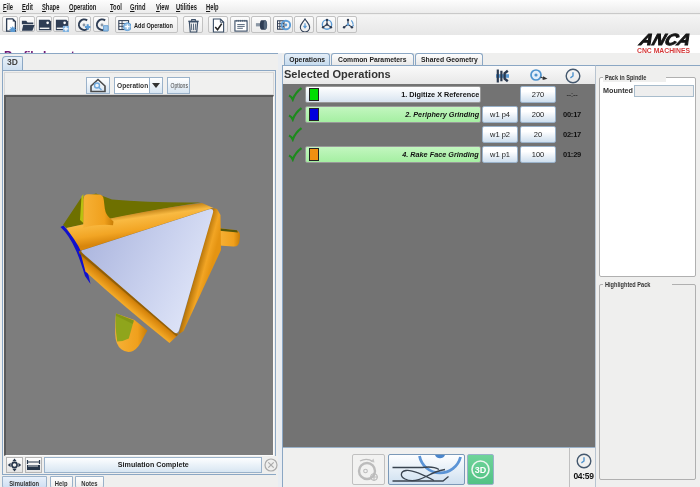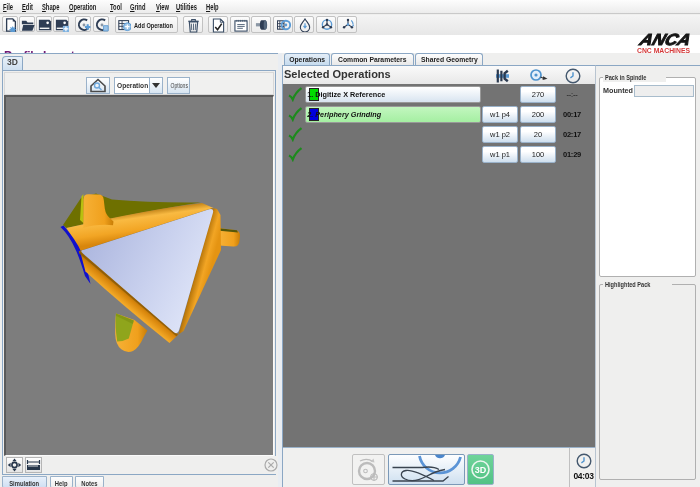--- a/index.html
+++ b/index.html
@@ -65,21 +65,21 @@
 .mtab { position:absolute; top:0px; height:12px; border:1px solid #8ba7c4; border-bottom:none; border-radius:3px 3px 0 0; text-align:center; background:linear-gradient(#fdfdfd,#e8e8e8); padding-top:1px; white-space:nowrap; }
 .mtab.sel { background:linear-gradient(#e4eef8,#c6dbee); }
 .mtab .sxc { transform:scaleX(0.85); }
 #midpanel { position:absolute; left:282px; top:65px; width:313px; height:470px; background:#737373; border:1px solid #8ba7c4; border-right:none; border-bottom:none; }
 #opshdr { position:absolute; left:0; top:0; width:312px; height:18px; background:linear-gradient(#fafafa,#e8e8e8); }
 #opshdr .t { position:absolute; left:1px; top:2px; font-size:11.5px; font-weight:bold; color:#333; }
 .oprow { position:absolute; left:22px; width:176px; height:17px; border:1px solid #999; border-radius:2px; font-size:7.5px; color:#111; }
 .oprow.white { background:linear-gradient(#ffffff,#d8e4f0); }
 .oprow.green { background:linear-gradient(#c2f6bf,#a5efa2); }
 .csq { position:absolute; left:3px; top:1px; width:10px; height:13px; border:1px solid #222; }
-.opname { position:absolute; left:0; top:2.5px; width:100%; text-align:left; }
+.opname { position:absolute; left:0; top:2.5px; width:100%; text-align:right; }
 .opname .sxc { transform:scaleX(0.97); }
 .wbtn { position:absolute; width:36px; height:17px; background:linear-gradient(#ffffff 30%,#cfdfee);
   border:1px solid #9ab2ca; border-radius:2px; font-size:7.5px; color:#222; text-align:center; line-height:16px; }
 .tm { position:absolute; width:34px; font-size:7.5px; font-weight:bold; color:#111; text-align:center; letter-spacing:-0.2px; }
 #botbar { position:absolute; left:0; top:381px; width:313px; height:41px; border-top:1px solid #9ab2ca; background:#f0f0ef; }
 .bbtn { position:absolute; top:6px; height:31px; border-radius:2px; }
 #bb1 { left:69px; width:33px; background:#f2f2f1; border:1px solid #c0c0c0; }
 #bb2 { left:105px; width:77px; background:linear-gradient(#fdfeff,#cfe0f0); border:1px solid #7b99b8; }
 #bb3 { left:184px; width:27px; background:linear-gradient(#6fd49a,#52c285); border:1px solid #9ab2ca; }
 #clockbox { position:absolute; left:286px; top:0px; width:27px; height:41px; border-left:1px solid #c0c0c0; }
@@ -314,20 +314,21 @@
     <div id="simbar">
       <div class="sbtn" style="left:2px"><svg width="15" height="14" viewBox="0 0 15 14">
         <circle cx="7.5" cy="7" r="2.6" fill="none" stroke="#25354a" stroke-width="1.6"></circle>
         <path d="M7.5 0.5 l2.2 2.8 h-4.4 z M7.5 13.5 l2.2-2.8 h-4.4 z M0.8 7 l2.8-2.2 v4.4 z M14.2 7 l-2.8-2.2 v4.4 z" fill="#25354a"></path>
       </svg></div>
       <div class="sbtn" style="left:21px"><svg width="15" height="14" viewBox="0 0 15 14">
         <path d="M1.5 2 v4 M1.5 4 h12 M13.5 2 v4" fill="none" stroke="#25354a" stroke-width="1.2"></path>
         <rect x="1" y="7" width="13" height="5" fill="#25354a"></rect>
         <path d="M3 7 v2 M5 7 v2 M7 7 v2 M9 7 v2 M11 7 v2" stroke="#fff" stroke-width="0.8"></path>
       </svg></div>
+      <div id="simmsg"><span class="sxc" style="transform:scaleX(0.95)">Simulation Complete</span></div>
       <svg style="position:absolute;left:260px;top:2px" width="14" height="14" viewBox="0 0 14 14">
             <circle cx="7" cy="7" r="6" fill="none" stroke="#aaa" stroke-width="1.2"></circle>
             <path d="M4.3 4.3 L9.7 9.7 M9.7 4.3 L4.3 9.7" stroke="#aaa" stroke-width="1.2"></path>
           </svg>
     </div>
   </div>
   <div id="lp-tabs">
     <div class="lptab sel" style="left:2px; width:45px;"><span class="sxc">Simulation</span></div>
     <div class="lptab" style="left:50px; width:23px;"><span class="sxc">Help</span></div>
     <div class="lptab" style="left:75px; width:29px;"><span class="sxc">Notes</span></div>
@@ -375,20 +376,24 @@
         <path d="M2 8.5 Q4.5 9.5 5.8 12.5 Q8.5 5.5 14.5 1.2" fill="none" stroke="#1e8a1e" stroke-width="2.2"></path>
       </svg>
 
   <div class="oprow white" style="top:20px">
         <div class="csq" style="background:#00dd00"></div>
         <div class="opname"><span class="sxc"><b>1. Digitize X Reference</b></span></div>
       </div>
   <div class="oprow green" style="top:40px">
         <div class="csq" style="background:#0000dd"></div>
         <div class="opname"><span class="sxc"><b><i>2. Periphery Grinding</i></b></span></div>
+      </div>
+  <div class="oprow green" style="top:80px">
+        <div class="csq" style="background:#f09010"></div>
+        <div class="opname"><span class="sxc"><b><i>4. Rake Face Grinding</i></b></span></div>
       </div>
 
   <div class="wbtn" style="left:199px; top:40px">w1 p4</div>
   <div class="wbtn" style="left:199px; top:60px">w1 p2</div>
   <div class="wbtn" style="left:199px; top:80px">w1 p1</div>
   <div class="wbtn" style="left:237px; top:20px">270</div>
   <div class="wbtn" style="left:237px; top:40px">200</div>
   <div class="wbtn" style="left:237px; top:60px">20</div>
   <div class="wbtn" style="left:237px; top:80px">100</div>
   <div class="tm" style="left:272px; top:24px; font-weight:normal;">--:--</div>
@@ -414,21 +419,21 @@
     </svg></div>
     <div class="bbtn" id="bb3"><svg width="25" height="29" viewBox="0 0 25 29">
       <circle cx="12.5" cy="14.5" r="8.5" fill="none" stroke="#eaf6ef" stroke-width="1.6"></circle>
       <text x="12.5" y="18" font-size="9" font-weight="bold" fill="#fff" text-anchor="middle">3D</text>
     </svg></div>
     <div id="clockbox">
       <svg style="position:absolute;left:6px;top:5px" width="16" height="16" viewBox="0 0 16 16">
             <circle cx="8" cy="8" r="6.8" fill="none" stroke="#44586e" stroke-width="1.4"></circle>
             <path d="M8 4.2 L8 8 L5.4 9.8" fill="none" stroke="#4f93ce" stroke-width="1.4"></path>
           </svg>
-      <div id="clocktime">04:03</div>
+      <div id="clocktime">04:59</div>
     </div>
   </div>
 </div>
 
 <div id="sidebar">
   <div class="grp" id="grp1">
     <span class="lg"><span class="sx" style="transform:scaleX(0.7)">Pack in Spindle</span></span>
     <div id="mounted"><span class="sx" style="transform:scaleX(0.9)">Mounted</span></div>
     <div id="mountfield"></div>
   </div>

